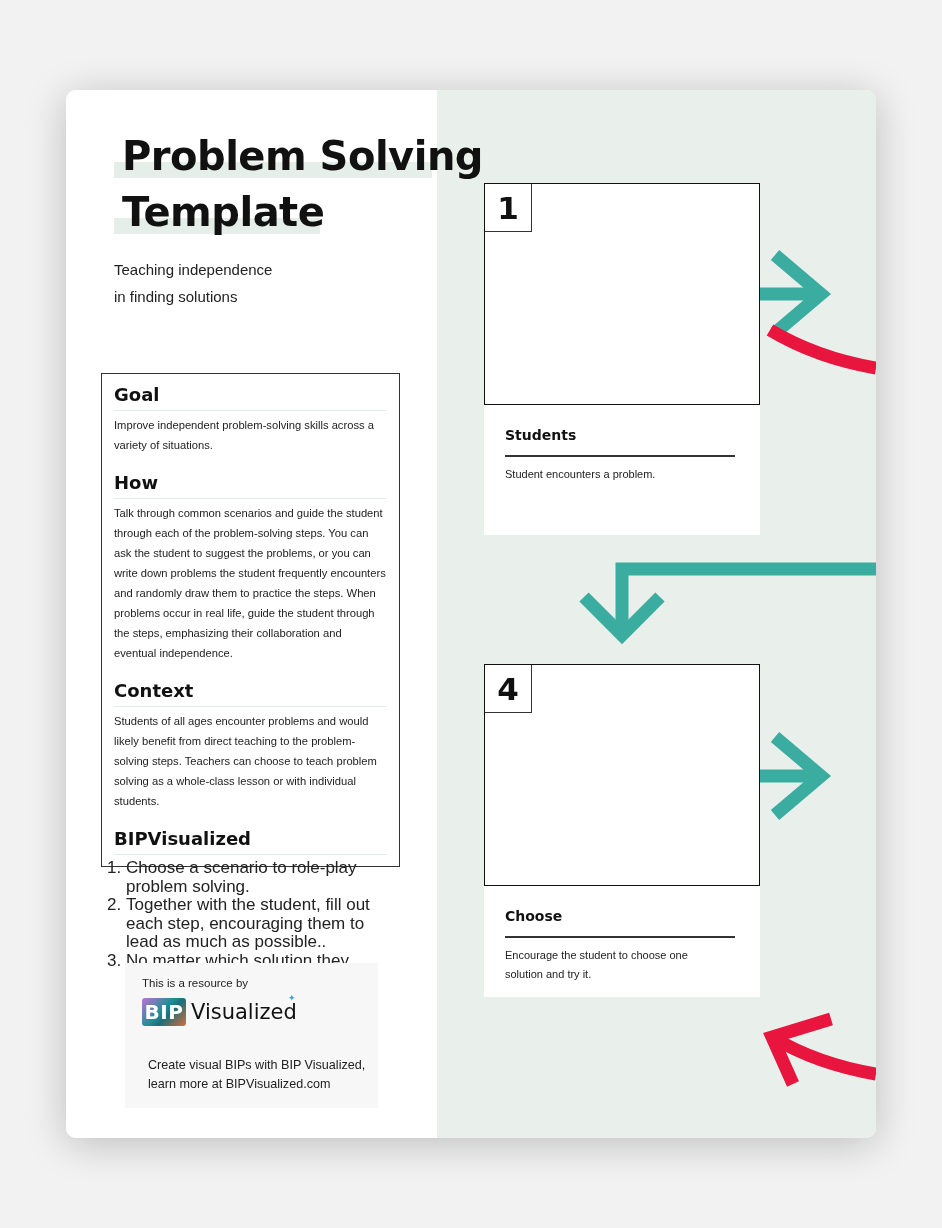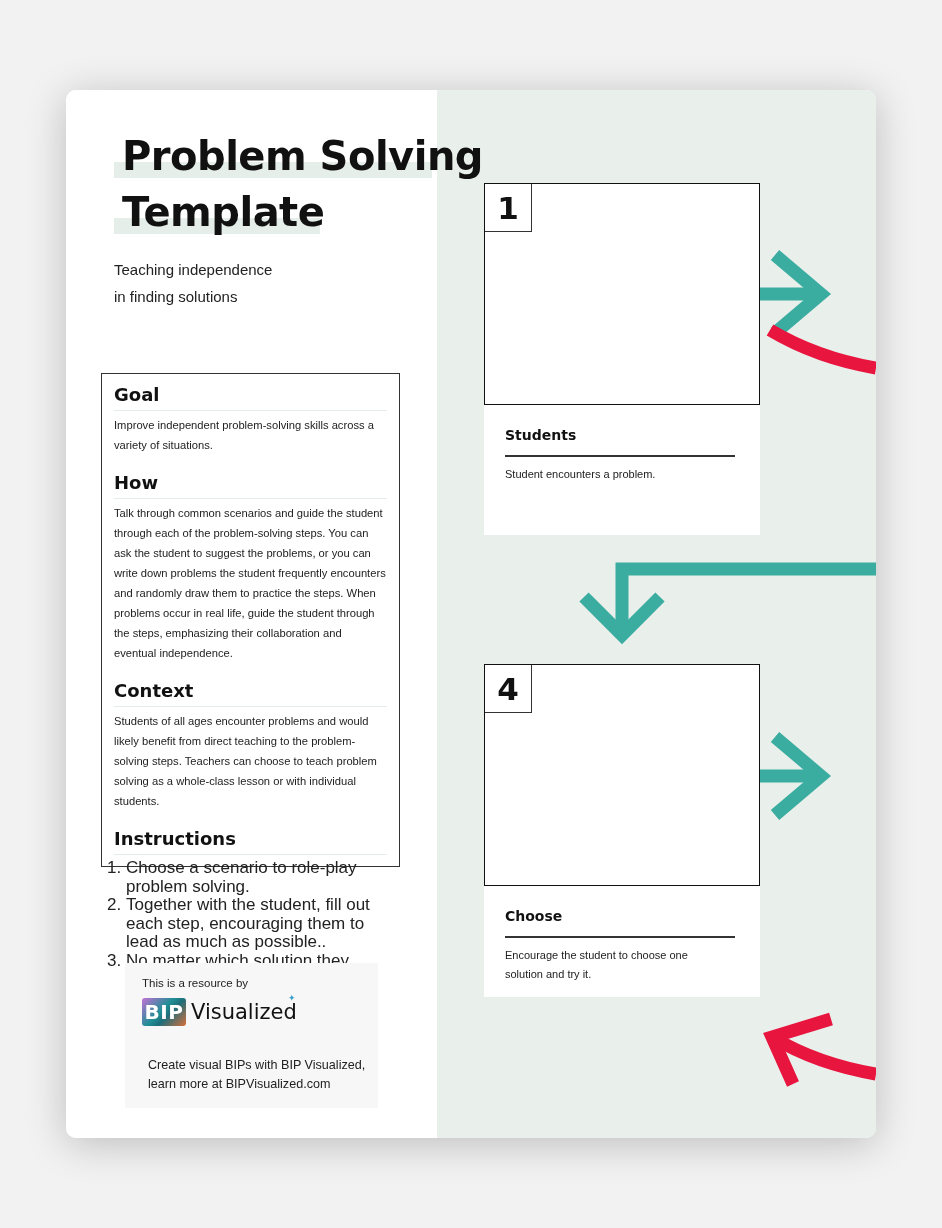--- a/index.html
+++ b/index.html
@@ -98,21 +98,21 @@
       </div>
       <div class="sec">
         <h3 class="sec-h">How</h3>
         <p class="sec-p">Talk through common scenarios and guide the student through each of the problem-solving steps. You can ask the student to suggest the problems, or you can write down problems the student frequently encounters and randomly draw them to practice the steps. When problems occur in real life, guide the student through the steps, emphasizing their collaboration and eventual independence.</p>
       </div>
       <div class="sec">
         <h3 class="sec-h">Context</h3>
         <p class="sec-p">Students of all ages encounter problems and would likely benefit from direct teaching to the problem-solving steps. Teachers can choose to teach problem solving as a whole-class lesson or with individual students.</p>
       </div>
       <div class="sec">
-        <h3 class="sec-h">Instructions</h3>
+        <h3 class="sec-h">BIPVisualized</h3>
         <ol class="instr">
           <li>Choose a scenario to role-play problem solving.</li>
           <li>Together with the student, fill out each step, encouraging them to lead as much as possible..</li>
           <li>No matter which solution they want to try out, work through the steps so they can practice determining if it worked.</li>
         </ol>
       </div>
     </div>
 
     <div class="resource">
       <div class="res-by">This is a resource by</div>

